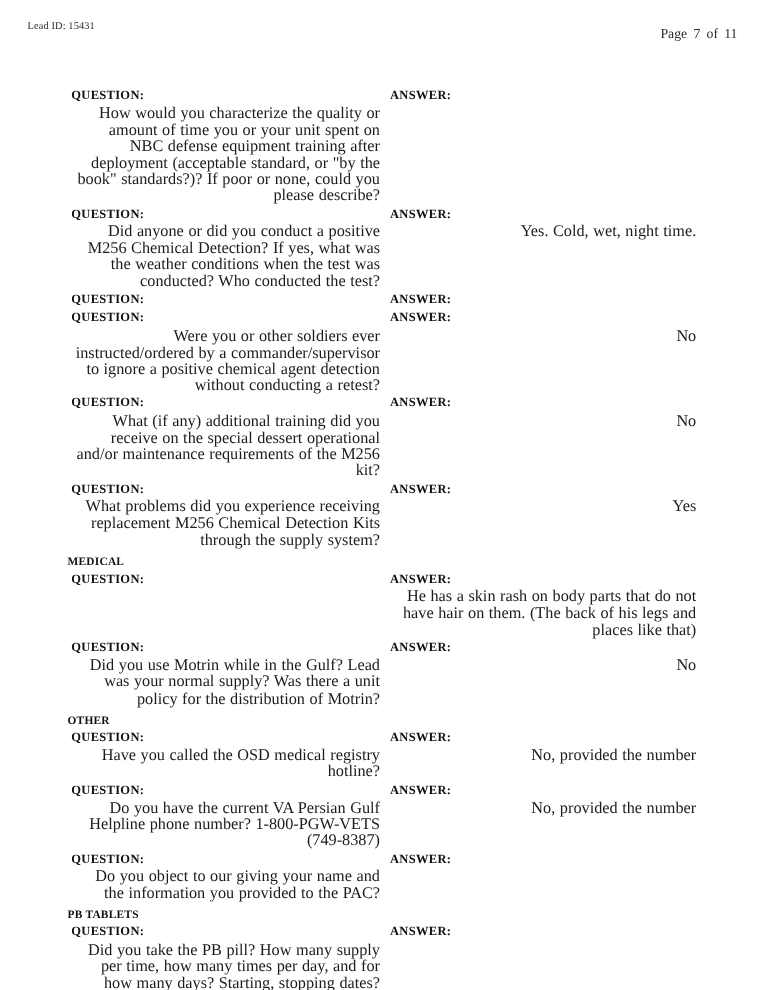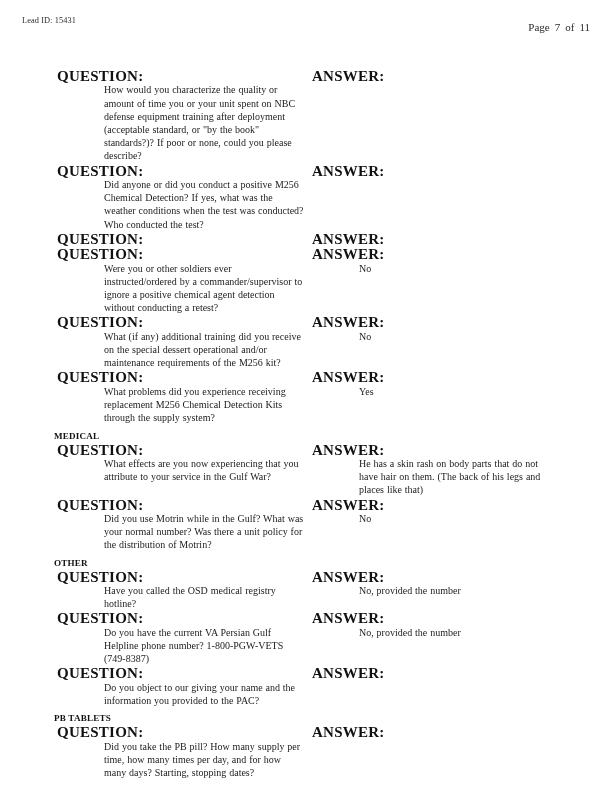--- a/index.html
+++ b/index.html
@@ -73,34 +73,33 @@
     padding-right: 8px;
     box-sizing: border-box;
   }
   .col-a {
     width: 245px;
     flex: 0 0 245px;
     box-sizing: border-box;
   }
 
   .qa-label {
-    font-size: 15px;
+    font-size: 10px;
     font-weight: bold;
     letter-spacing: 0.25px;
     line-height: 13.4px;
     color: #111;
     white-space: nowrap;
   }
   .qa-text {
-    font-size: 10px;
+    font-size: 13px;
     line-height: 13.2px;
     color: #1b1b1b;
-    text-align: left;
+    text-align: right;
     word-spacing: 0.4px;
-    margin-left: 47px;
   }
   .qa-text:empty { display: none; }
 
   
   .qa-row + .qa-row { margin-top: 2px; }
   .qa-row + .section-head { margin-top: 5px; }
   .section-head + .qa-row { margin-top: 0; }
 </style>
 </head>
 <body>
@@ -122,20 +121,21 @@
         <div class="qa-label">ANSWER:</div>
       </div>
     </div>
     <div class="qa-row">
       <div class="col-q">
         <div class="qa-label">QUESTION:</div>
         <div class="qa-text">Did anyone or did you conduct a positive M256 Chemical Detection?  If yes, what was the weather conditions when the test was conducted?  Who conducted the test?</div>
       </div>
       <div class="col-a">
         <div class="qa-label">ANSWER:</div>
+        <div class="qa-text">Yes.  Cold, wet, night time.</div>
       </div>
     </div>
     <div class="qa-row">
       <div class="col-q">
         <div class="qa-label">QUESTION:</div>
       </div>
       <div class="col-a">
         <div class="qa-label">ANSWER:</div>
       </div>
     </div>
@@ -166,31 +166,30 @@
       </div>
       <div class="col-a">
         <div class="qa-label">ANSWER:</div>
         <div class="qa-text">Yes</div>
       </div>
     </div>
     <div class="section-head">MEDICAL</div>
     <div class="qa-row">
       <div class="col-q">
         <div class="qa-label">QUESTION:</div>
-        <div class="qa-text">What effects are you now experiencing that you attribute to your service in the Gulf War?</div>
       </div>
       <div class="col-a">
         <div class="qa-label">ANSWER:</div>
         <div class="qa-text">He has a skin rash on body parts that do not have hair on them.  (The back of his legs and places like that)</div>
       </div>
     </div>
     <div class="qa-row">
       <div class="col-q">
         <div class="qa-label">QUESTION:</div>
-        <div class="qa-text">Did you use Motrin while in the Gulf?  What was your normal number?  Was there a unit policy for the distribution of Motrin?</div>
+        <div class="qa-text">Did you use Motrin while in the Gulf?  Lead was your normal supply?  Was there a unit policy for the distribution of Motrin?</div>
       </div>
       <div class="col-a">
         <div class="qa-label">ANSWER:</div>
         <div class="qa-text">No</div>
       </div>
     </div>
     <div class="section-head">OTHER</div>
     <div class="qa-row">
       <div class="col-q">
         <div class="qa-label">QUESTION:</div>

